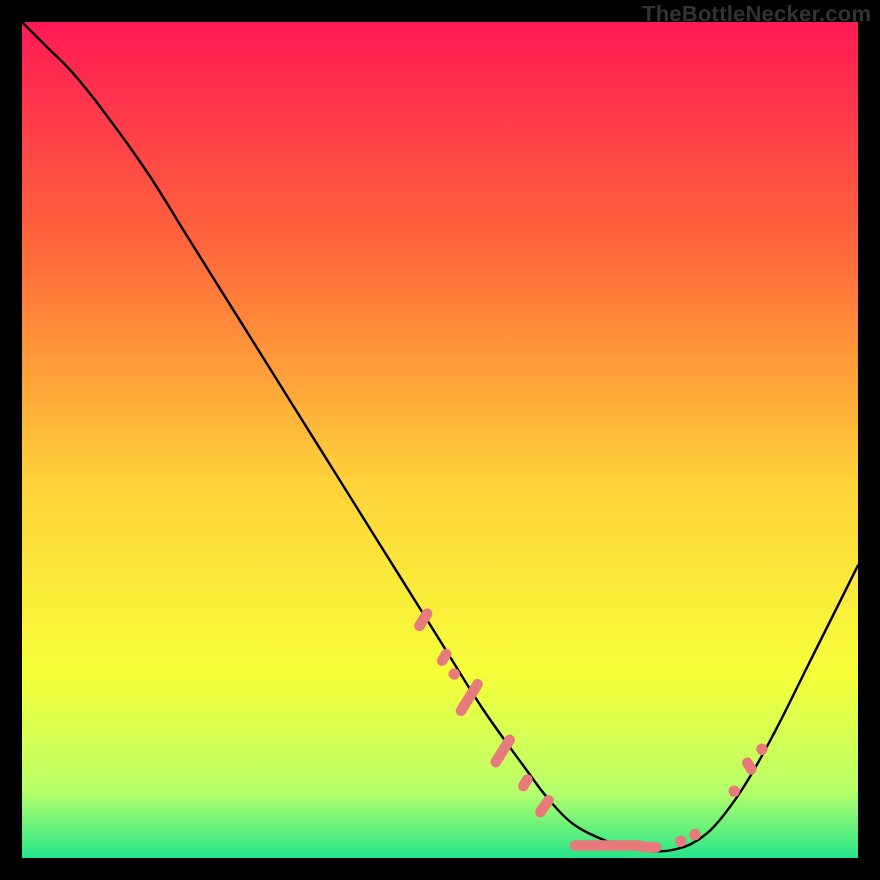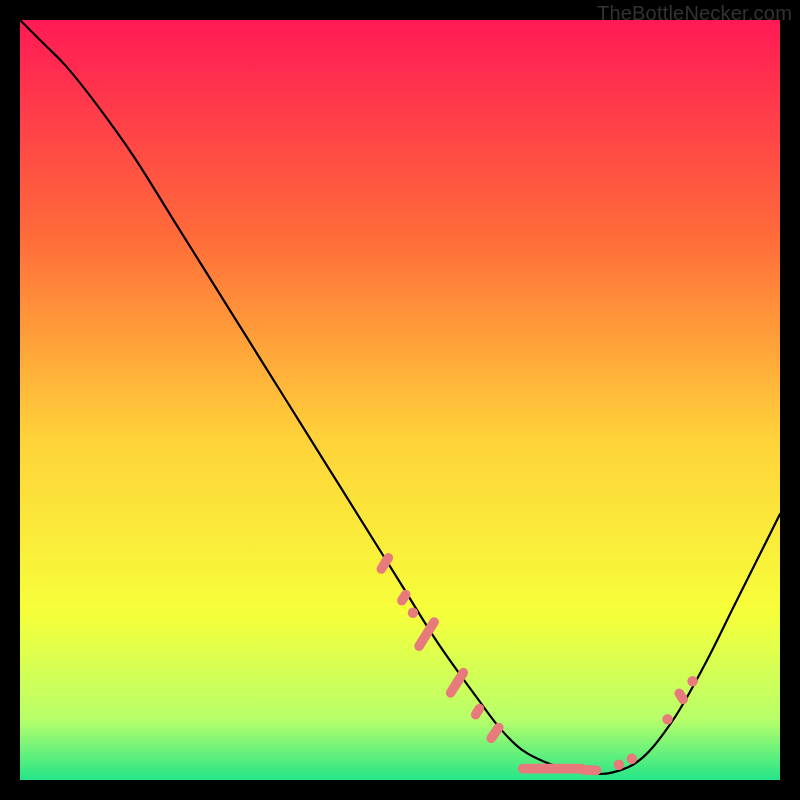--- a/index.html
+++ b/index.html
@@ -16,21 +16,21 @@
     width: 800px;
     height: 800px;
     background: #000000;
   }
   .watermark {
     position: absolute;
     top: 2px;
     right: 8px;
     color: #333333;
     font-size: 20px;
-    font-weight: 400;
+    font-weight: 700;
     letter-spacing: 0.2px;
     z-index: 5;
   }
   .chart-wrap {
     position: absolute;
     left: 20px;
     top: 20px;
     width: 760px;
     height: 760px;
   }

